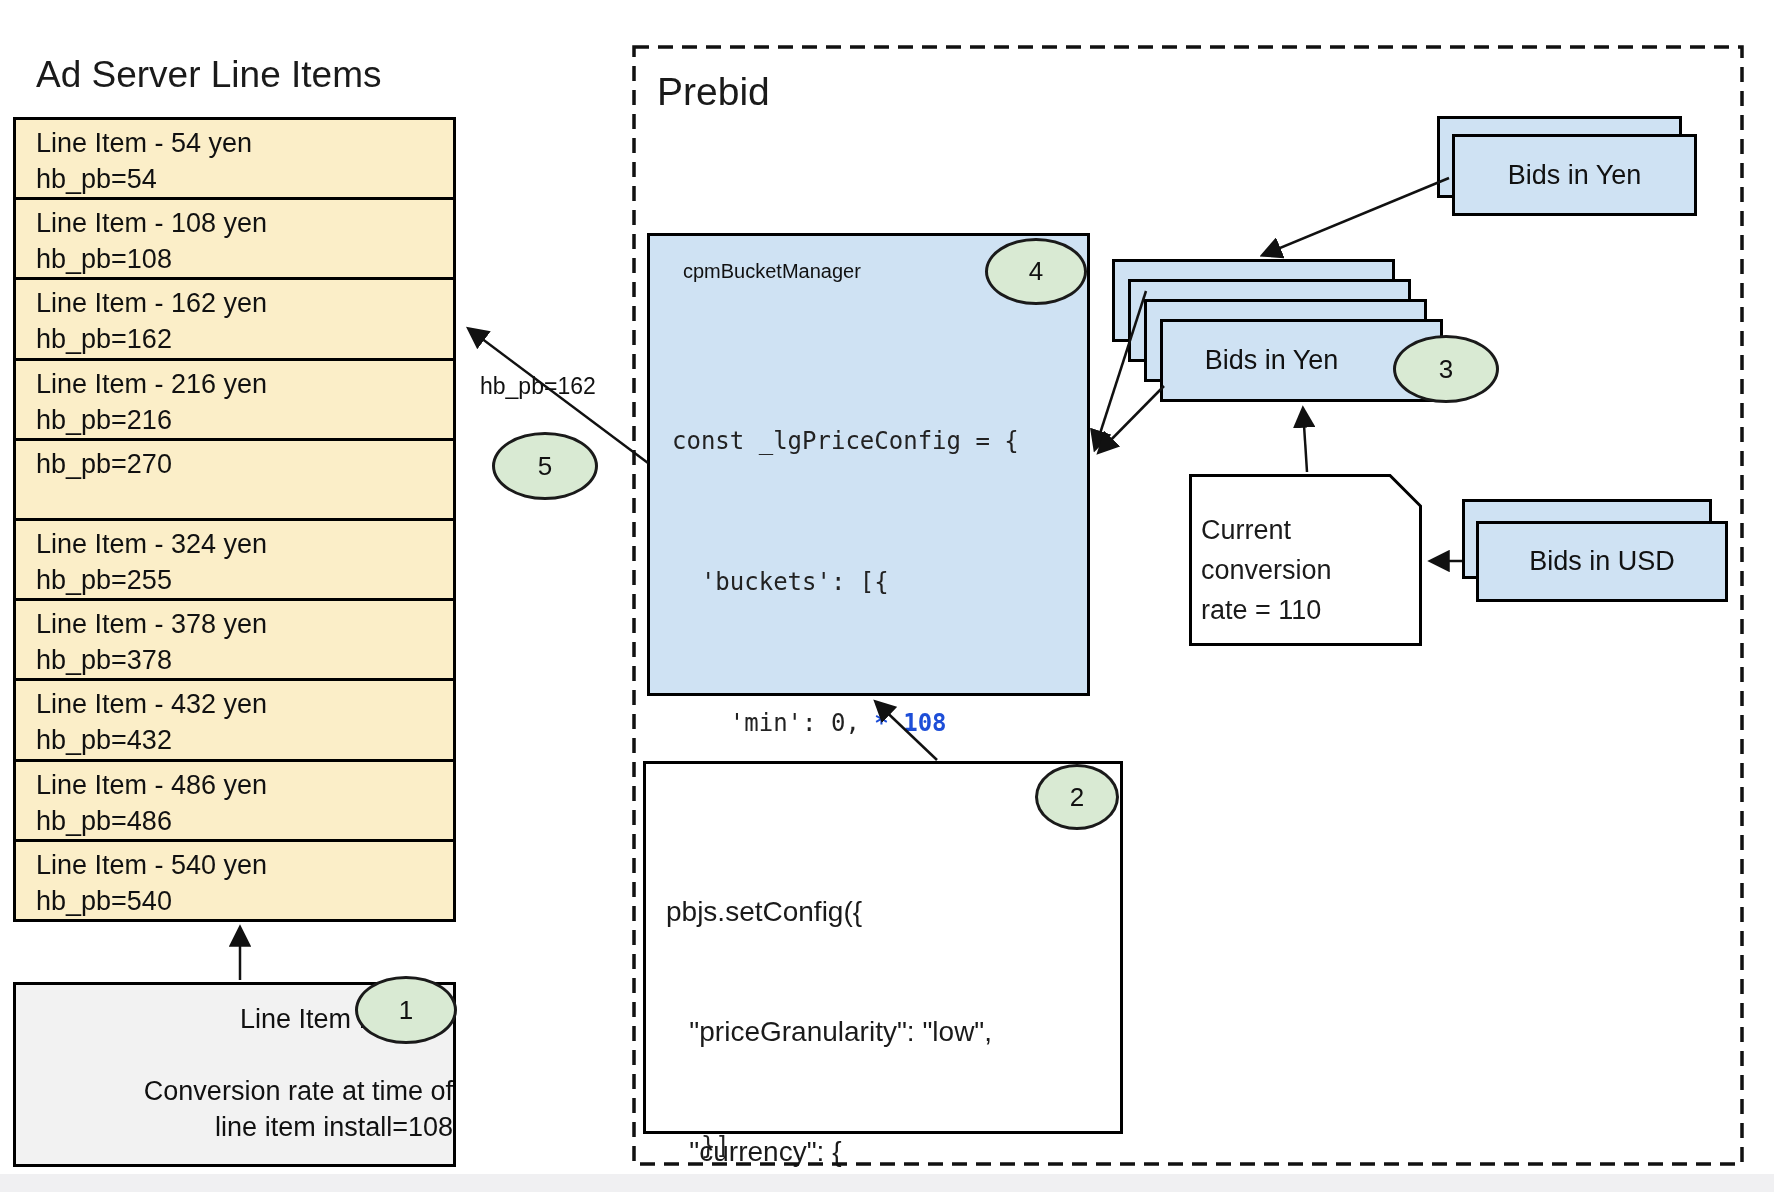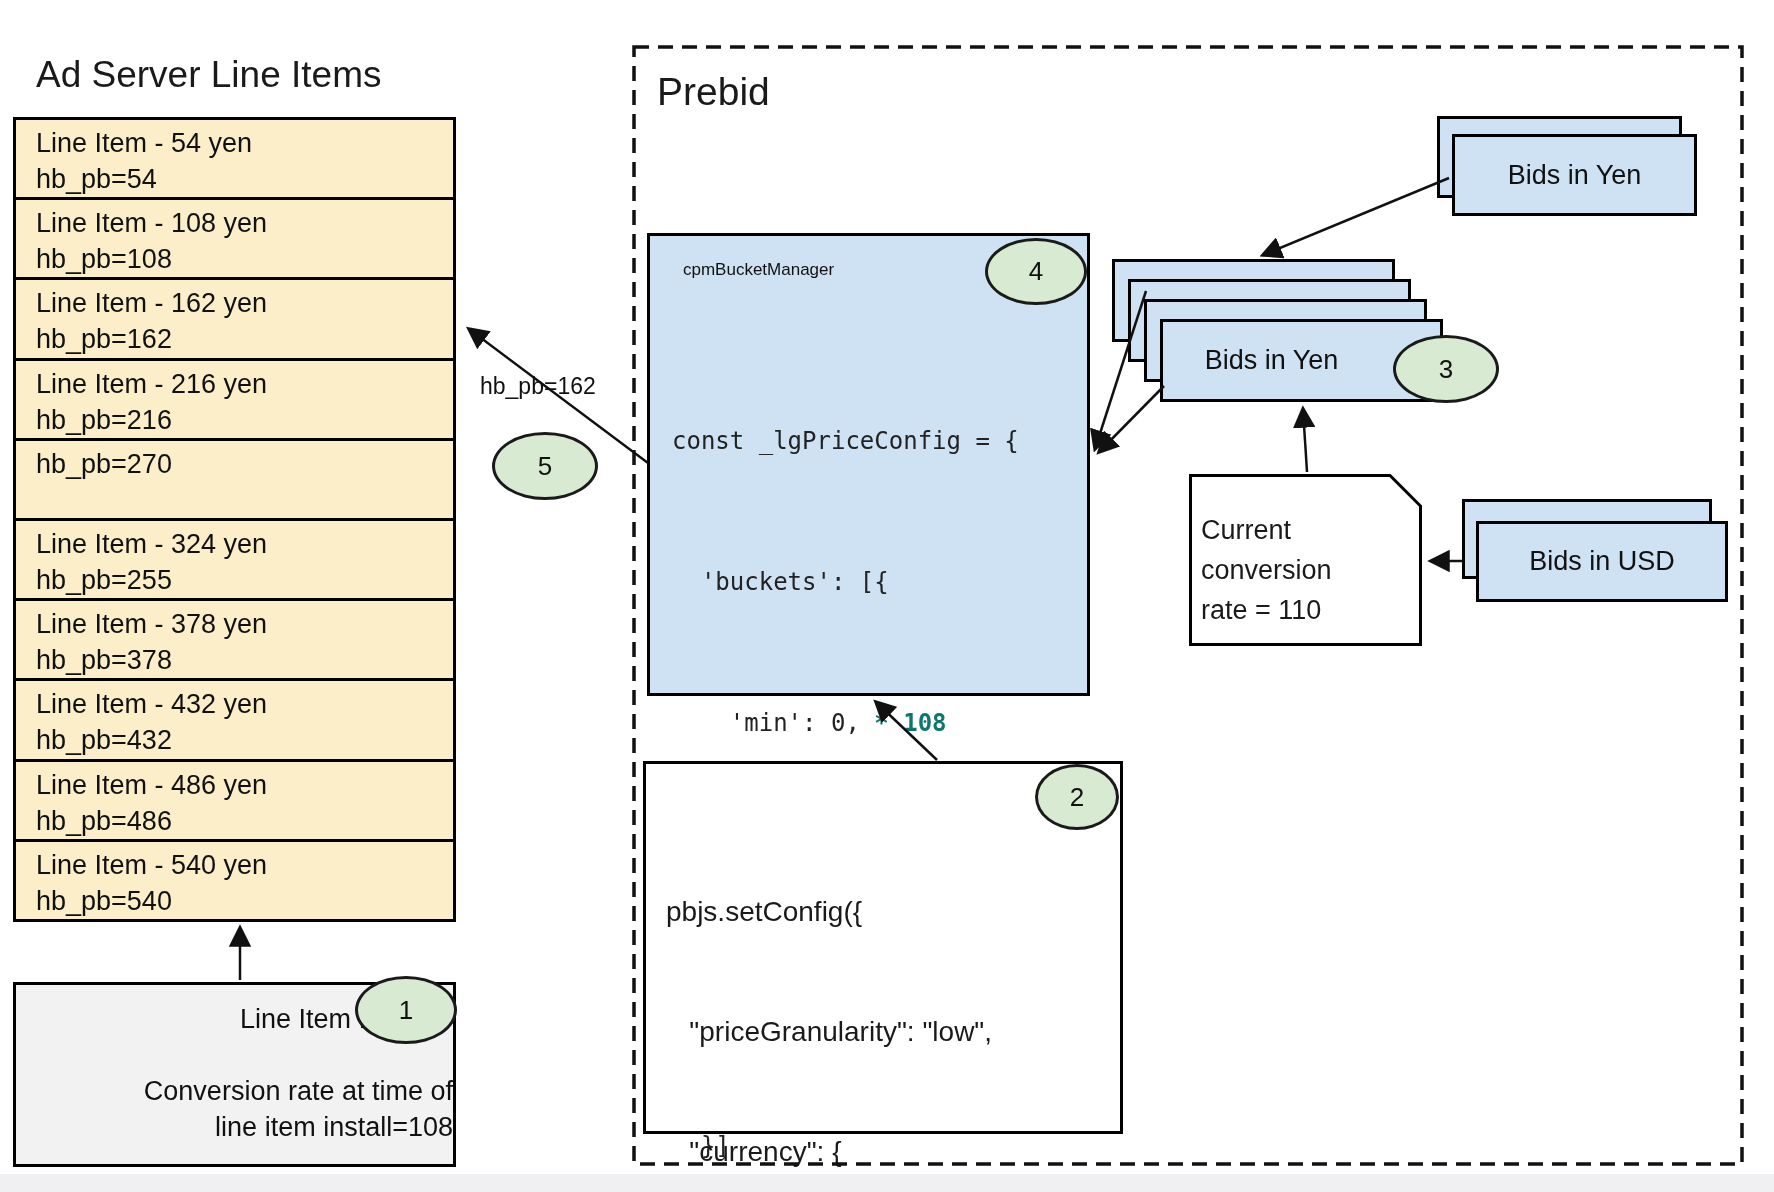--- a/index.html
+++ b/index.html
@@ -17,21 +17,21 @@
   .gray-box { background:var(--box-gray,#f2f2f2); border:3px solid #000; font-size:27px; line-height:36px;text-align:right; }
   .code-box-blue { background:var(--card-blue,#cfe2f3); border:3px solid #000; }
   .white-box { background:#fff; border:3px solid #000; }
   .card { background:var(--card-blue,#cfe2f3); border:3px solid #000; }
   .card-label { display:flex; align-items:center; justify-content:center; font-size:27px; }
   .badge {
     background:var(--badge-green,#d9ead3); border:3px solid #1a1a1a; border-radius:50%;
     display:flex; align-items:center; justify-content:center; font-size:26px; color:#111; z-index:6;
   }
   .mono-code { font-family:"DejaVu Sans Mono", monospace; font-size:24px; line-height:47px; white-space:pre; color:#222; }
-  .mono-code b { font-weight:bold; color:#0f766e; }
+  .mono-code b { font-weight:bold; color:#1d4ed8; }
   .sans-code { font-size:28px; line-height:40px; white-space:pre; color:#1a1a1a; }
   .note-text { font-size:27px; line-height:40px; color:#1a1a1a; }
   svg.overlay { position:absolute; left:0; top:0; pointer-events:none; z-index:8; }
   .shape-svg { position:absolute; left:0; top:0; }
 </style>
 </head>
 <body>
 
 <div id="canvas">
 
@@ -84,21 +84,21 @@
     <div style="padding:36px 0 0 20px;">
       <div>Conversion rate at time of</div>
       <div>line item install=108</div>
     </div>
   </div>
   <div class="abs badge" style="left:355px; top:976px; width:102px; height:68px;">1</div>
 
   <div class="abs" style="left:657px; top:70px; font-size:39px; color:#1a1a1a;">Prebid</div>
 
   <div class="abs code-box-blue" style="left:647px; top:233px; width:443px; height:463px; z-index:2;">
-    <div class="abs" style="left:33px; top:24px; font-size:17px;">cpmBucketManager</div>
+    <div class="abs" style="left:33px; top:24px; font-size:20px;">cpmBucketManager</div>
     <div class="abs mono-code" style="left:22px; top:88px;">
       <div><span>const _lgPriceConfig = {</span><b></b></div>
       <div><span>  'buckets': [{</span><b></b></div>
       <div><span>    'min': 0, </span><b>* 108</b></div>
       <div><span>    'max': 5, </span><b>* 108</b></div>
       <div><span>    'increment': 0.5 </span><b>* 108</b></div>
       <div><span>  }]</span><b></b></div>
       
     </div>
   </div>

